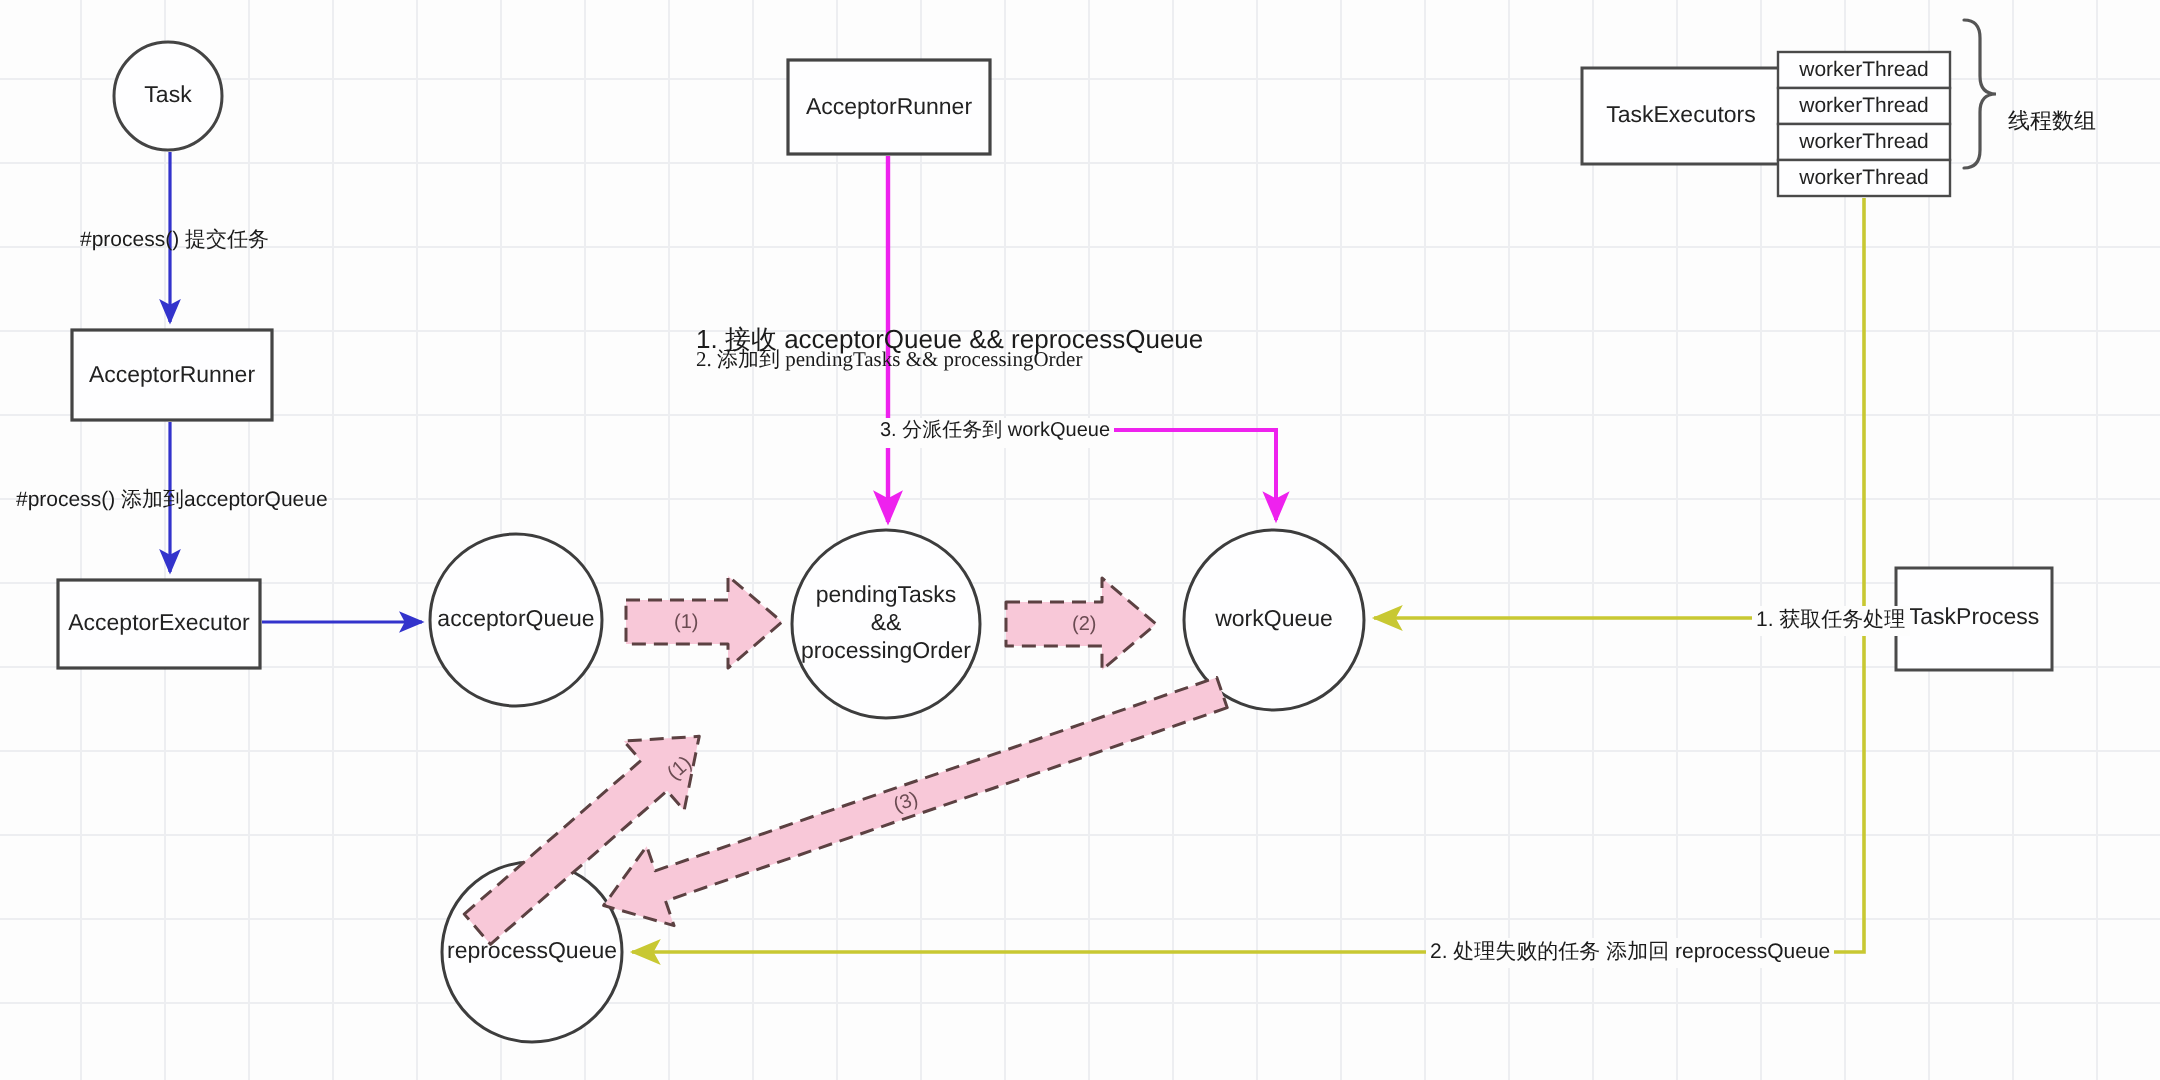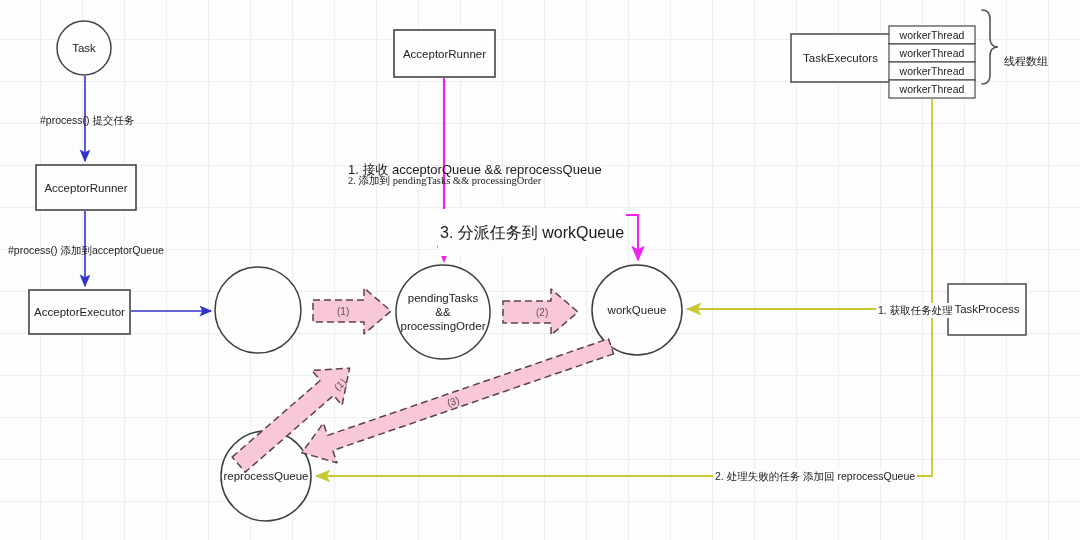--- a/index.html
+++ b/index.html
@@ -115,20 +115,21 @@
   </svg>
 
   <div class="node-label" style="left:54px;top:36px;width:60px;height:24px;font-size:11.5px;">Task</div>
 
   <div class="node-label" style="left:36px;top:176px;width:100px;height:24px;font-size:11.5px;">AcceptorRunner</div>
 
   <div class="node-label" style="left:29px;top:300px;width:101px;height:24px;font-size:11.5px;">AcceptorExecutor</div>
 
   <div class="node-label" style="left:394px;top:42px;width:101px;height:24px;font-size:11.5px;">AcceptorRunner</div>
 
+  <div class="node-label" style="left:208px;top:298px;width:100px;height:24px;font-size:11.5px;">acceptorQueue</div>
 
   <div class="node-label" style="left:388px;top:288px;width:110px;height:48px;font-size:11.5px;">pendingTasks
 &amp;&amp;
 processingOrder</div>
 
   <div class="node-label" style="left:587px;top:298px;width:100px;height:24px;font-size:11.5px;">workQueue</div>
 
   <div class="node-label" style="left:211px;top:464px;width:110px;height:24px;font-size:11.5px;">reprocessQueue</div>
 
   <div class="node-label" style="left:791px;top:46px;width:99px;height:24px;font-size:11.5px;">TaskExecutors</div>
@@ -141,21 +142,21 @@
   <div class="node-label" style="left:889px;top:81px;width:86px;height:16px;font-size:10.5px;">workerThread</div>
 
   <div class="txt" style="left:1004px;top:54px;font-size:11px;">线程数组</div>
 
   <div class="txt" style="left:40px;top:113px;font-size:10.5px;">#process() 提交任务</div>
 
   <div class="txt" style="left:8px;top:243px;font-size:10.5px;">#process() 添加到acceptorQueue</div>
 
   <div class="txt" style="left:348px;top:161px;font-size:13px;">1. 接收 acceptorQueue &amp;&amp; reprocessQueue</div>
   <div class="txt" style="left:348px;top:173px;font-size:10.5px;font-family:Liberation Serif, serif;">2. 添加到 pendingTasks &amp;&amp; processingOrder</div>
-  <div class="txt" style="left:438px;top:209px;font-size:16px;background:#fdfdfd;padding:12px 2px;">3. 分派任务到 workQueue</div>
+  <div class="txt" style="left:438px;top:209px;font-size:10px;background:#fdfdfd;padding:0 2px;">3. 分派任务到 workQueue</div>
 
   <div class="txt" style="left:876px;top:303px;font-size:10.5px;background:#fdfdfd;padding:0 2px;">1. 获取任务处理</div>
 
   <div class="txt" style="left:713px;top:469px;font-size:10.5px;background:#fdfdfd;padding:0 2px;">2. 处理失败的任务 添加回 reprocessQueue</div>
 
   <div class="pink-num" style="left:337px;top:306px;">(1)</div>
 
   <div class="pink-num" style="left:536px;top:307px;">(2)</div>
 
   <div class="pink-num" style="left:334px;top:379px;transform:rotate(-41deg);">(1)</div>

